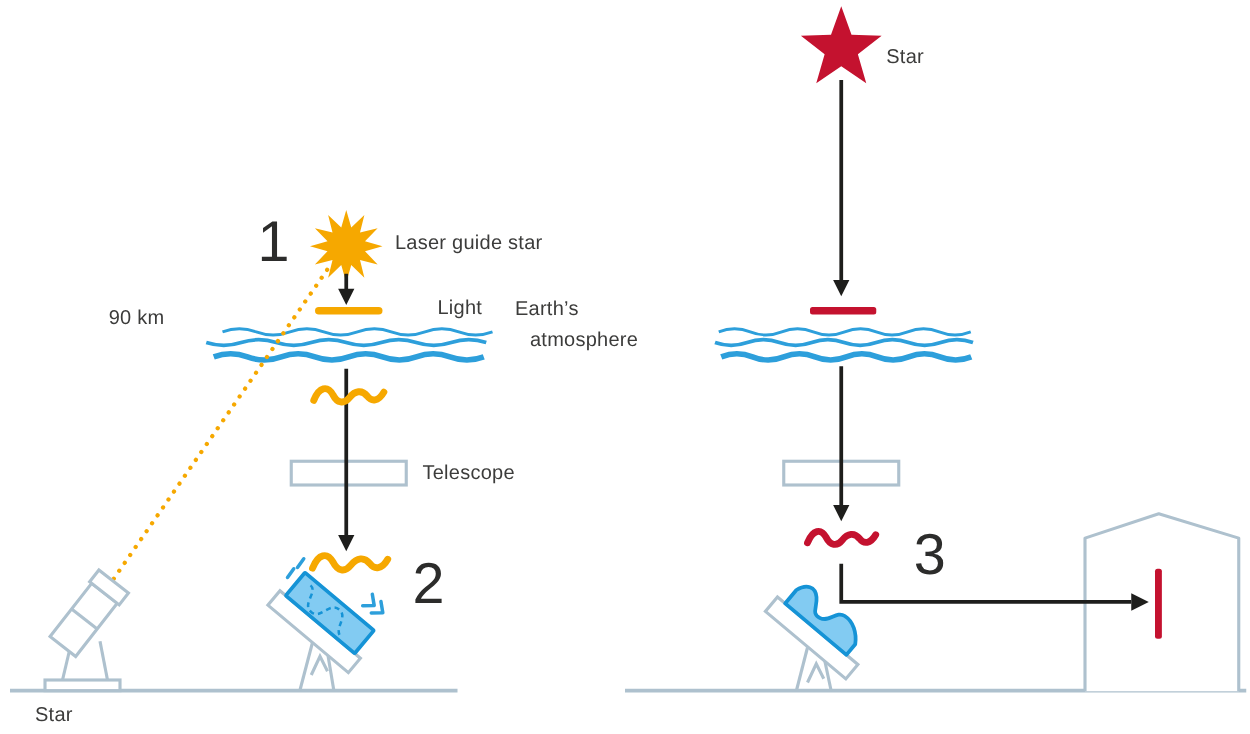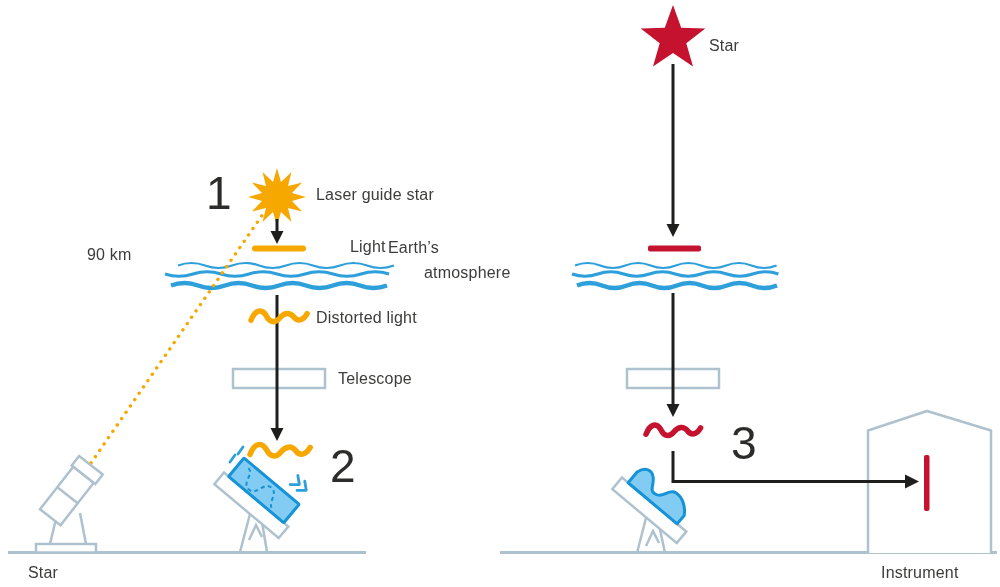--- a/index.html
+++ b/index.html
@@ -133,31 +133,29 @@
 
   <div class="num" style="left:206px;top:170px;">1</div>
 
   <div class="lbl" style="left:316px;top:186px;">Laser guide star</div>
 
   <div class="lbl" style="left:316px;top:238px;margin-left:34px;">Light</div>
 
   <div class="lbl" style="left:87px;top:246px;">90 km</div>
 
   <div>
-    <div class="lbl" style="left:388px;top:239px;">Earth’s</div>
+    <div class="lbl" style="left:412px;top:239px;">Earth’s</div>
     <div class="lbl" style="left:424px;top:264px;">atmosphere</div>
   </div>
 
-  <div class="lbl" style="left:316px;top:309px;">Distorted light</div>
 
   <div class="lbl" style="left:338px;top:370px;">Telescope</div>
 
   <div class="num" style="left:330px;top:443px;">2</div>
 
   <div class="lbl" style="left:28px;top:564px;">Star</div>
 
 
   <div class="lbl" style="left:709px;top:37px;">Star</div>
 
   <div class="num" style="left:731px;top:420px;">3</div>
 
-  <div class="lbl" style="left:881px;top:564px;">Instrument</div>
 </div>
 
 </body></html>

